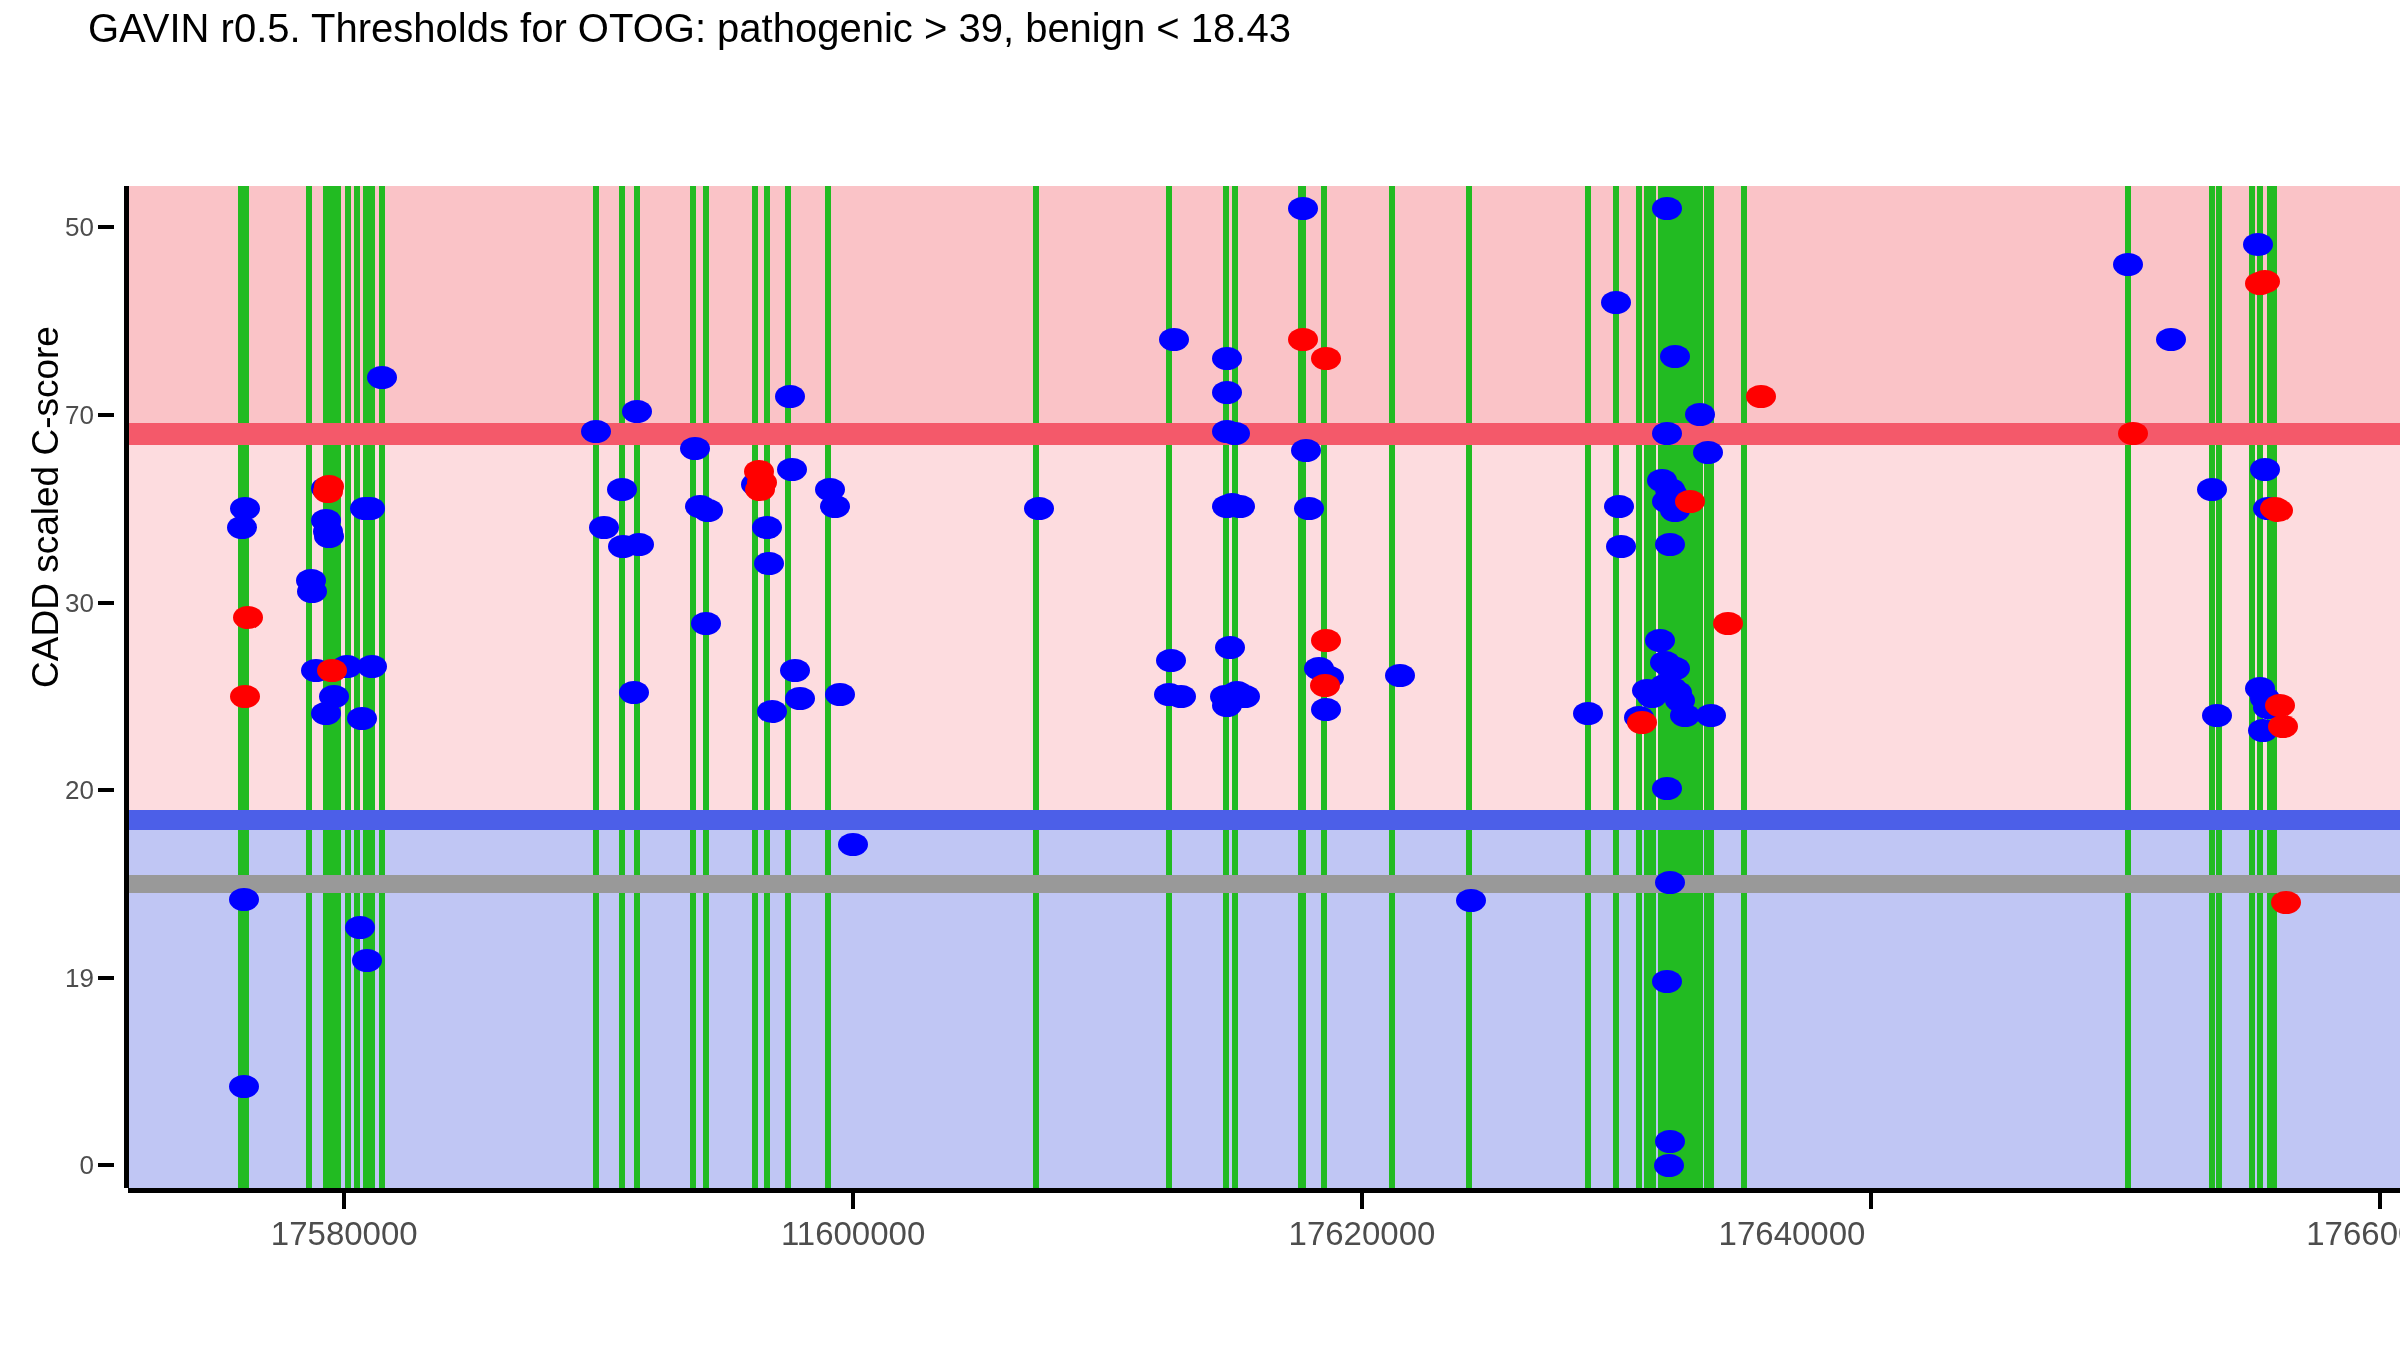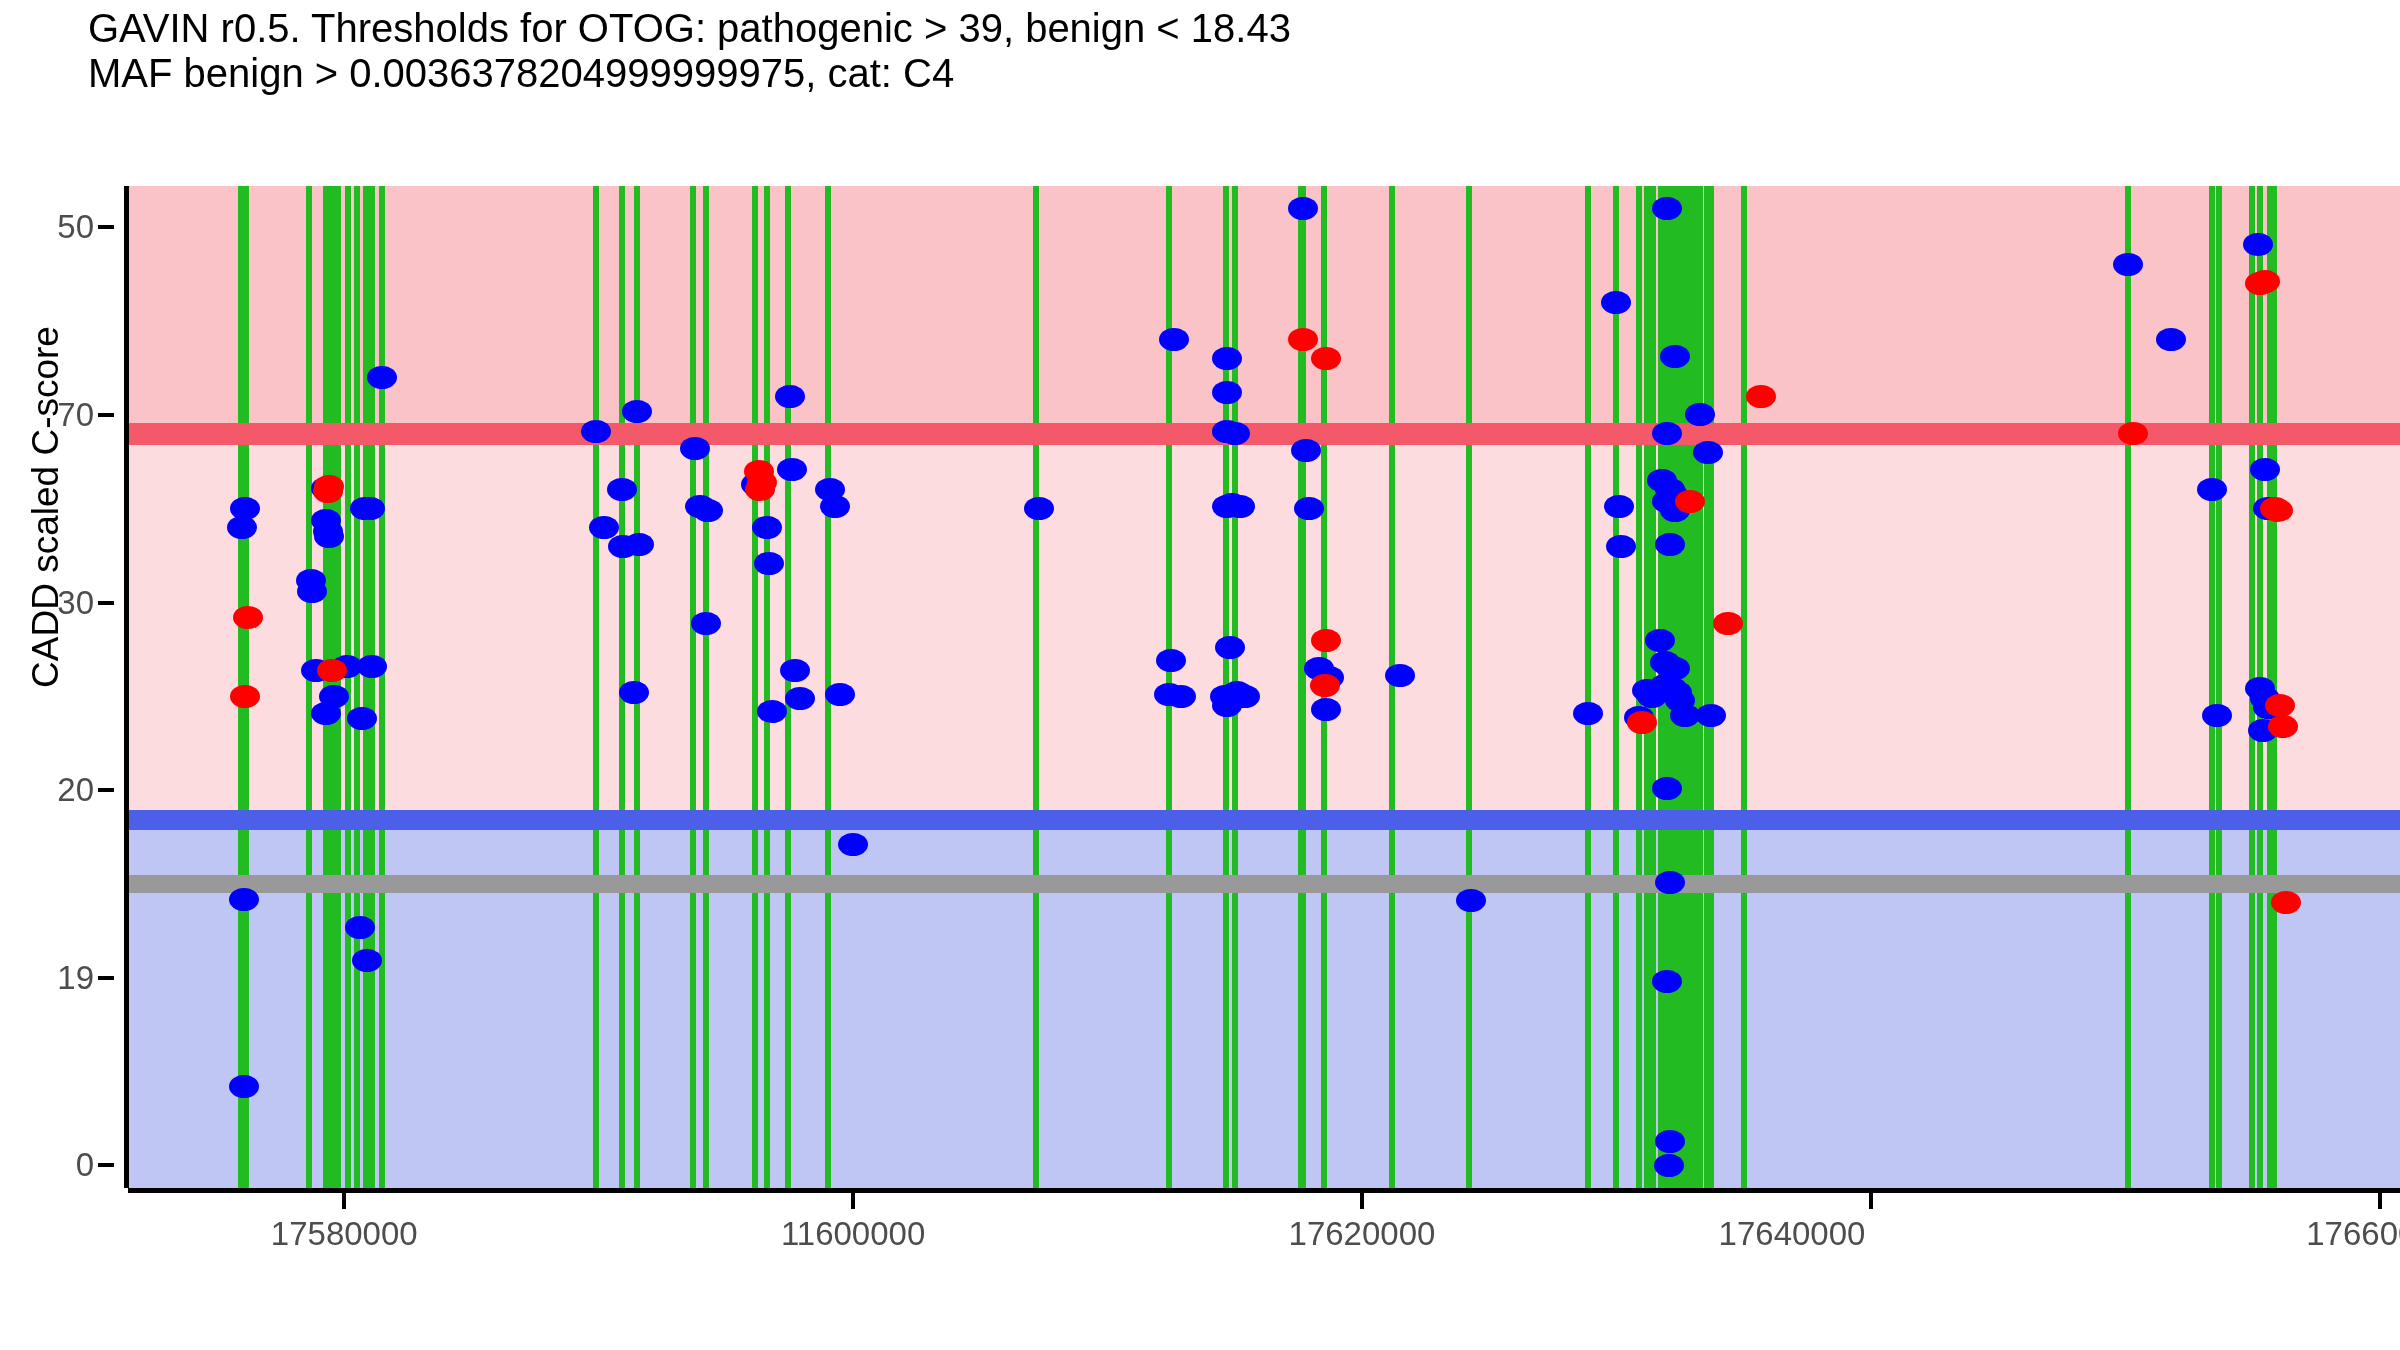--- a/index.html
+++ b/index.html
@@ -15,40 +15,39 @@
   #panel{position:absolute;left:128px;top:186px;width:2272px;height:1002px;}
   #plotclip{position:absolute;left:0;top:0;width:100%;height:100%;overflow:hidden;background:#ffffff;}
 
   .band{position:absolute;left:0;width:100%;}
   .hline{position:absolute;left:0;width:100%;}
   .vline{position:absolute;top:0;height:100%;}
   .pt{position:absolute;border-radius:50%;}
 
   
   #yaxis{position:absolute;left:0;top:186px;width:128px;height:1002px;}
-  .ytick-lbl{position:absolute;right:34px;font-size:33px;color:#4d4d4d;text-align:right;transform:translateY(-50%);white-space:nowrap;}
+  .ytick-lbl{position:absolute;right:34px;font-size:26px;color:#4d4d4d;text-align:right;transform:translateY(-50%);white-space:nowrap;}
   .ytick-mark{position:absolute;right:14px;width:16px;height:4px;background:#000;transform:translateY(-50%);}
   #ylab{position:absolute;left:-404px;top:486px;width:900px;font-size:37px;color:#000;text-align:center;transform:rotate(-90deg);transform-origin:center center;white-space:nowrap;}
 
   #axisline-x{position:absolute;left:128px;top:1188px;width:2272px;height:5px;background:#000;}
   #axisline-y{position:absolute;left:124px;top:186px;width:5px;height:1002px;background:#000;}
 
   #xaxis{position:absolute;left:128px;top:1193px;width:2272px;height:120px;}
   .xtick-mark{position:absolute;top:0;width:4px;height:16px;background:#000;}
   .xtick-lbl{position:absolute;top:22px;font-size:33px;color:#4d4d4d;white-space:nowrap;transform:translateX(-50%);}
   #xlab{position:absolute;left:128px;top:1280px;width:2272px;text-align:center;font-size:37px;color:#000;white-space:nowrap;}
 </style>
 </head>
 <body>
 
 <div id="root">
 
   <div id="title">
     <div class="tline">GAVIN r0.5. Thresholds for OTOG: pathogenic &gt; 39, benign &lt; 18.43</div>
-    <div class="tline">MAF benign &gt; 0.0036378204999999975, cat: C4</div>
   </div>
 
   <div id="panel">
     <div id="plotclip">
         <div class="band" style="top: 0px; height: 247.685px; background: rgb(250, 195, 199);"></div>
         <div class="band" style="top: 247.685px; height: 385.976px; background: rgb(253, 220, 223);"></div>
         <div class="band" style="top: 633.662px; height: 368.338px; background: rgb(192, 198, 244);"></div>
         <div class="vline" style="left: 1530.36px; width: 39.4356px; background: rgb(34, 187, 34);"></div>
         <div class="vline" style="left: 109.71px; width: 6px; background: rgb(34, 187, 34);"></div>
         <div class="vline" style="left: 114.544px; width: 6px; background: rgb(34, 187, 34);"></div>

